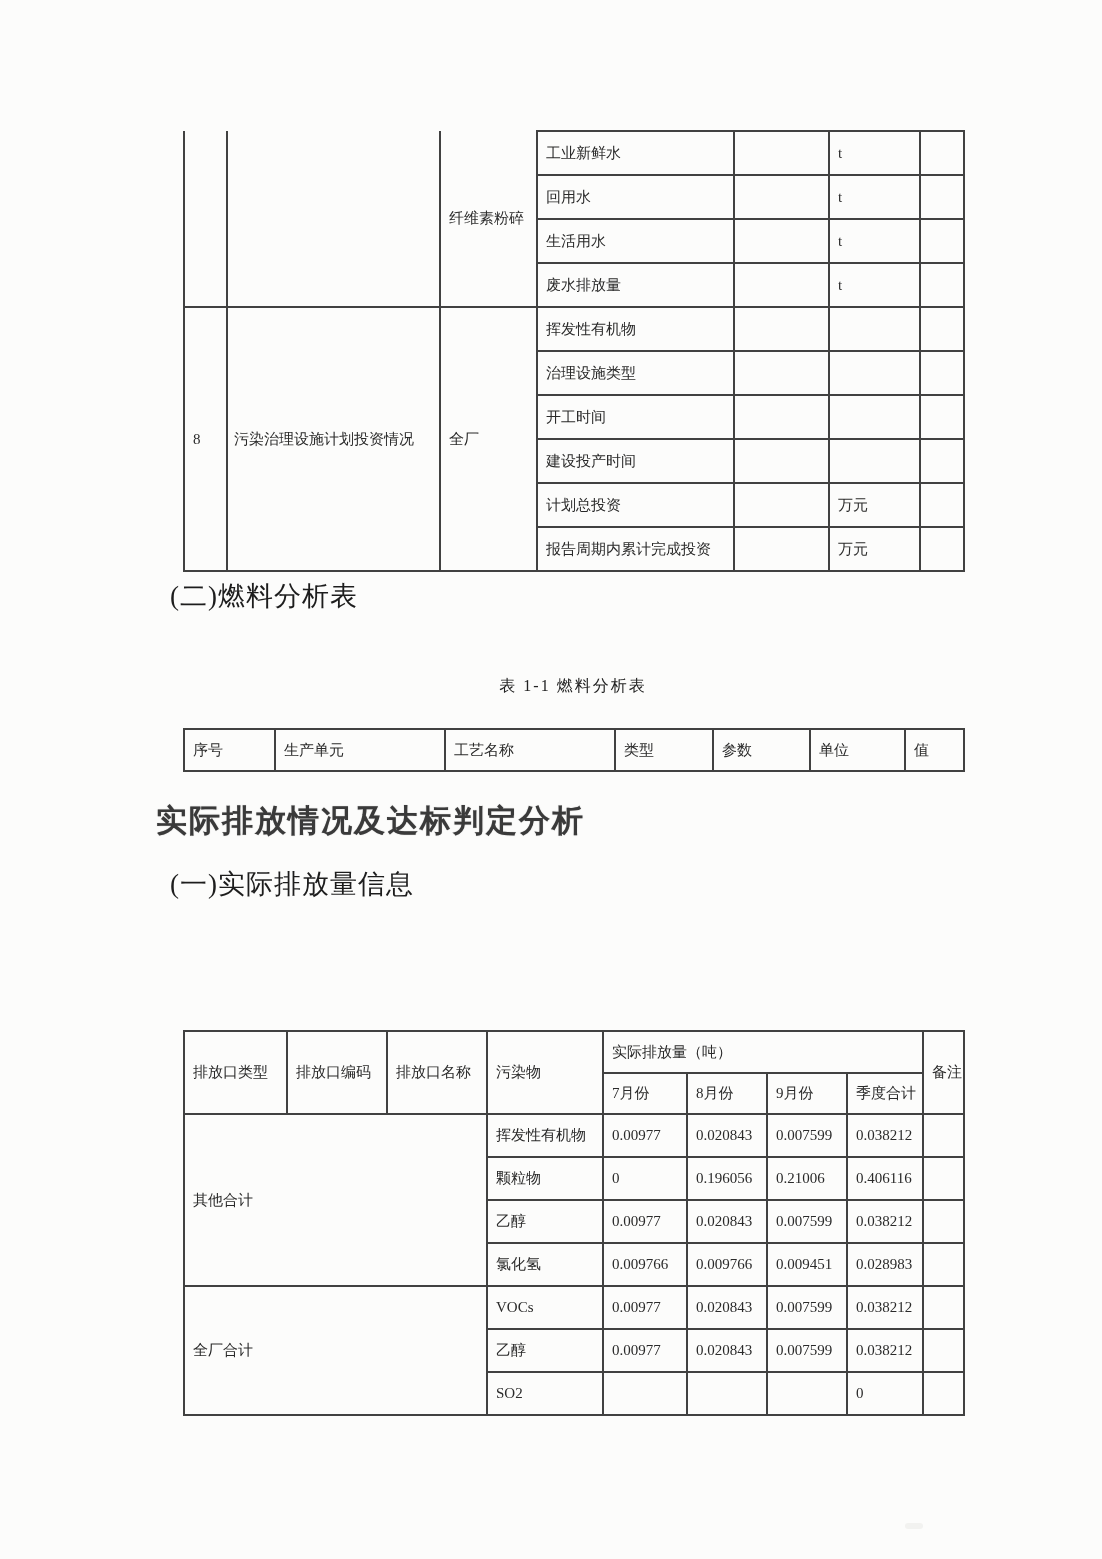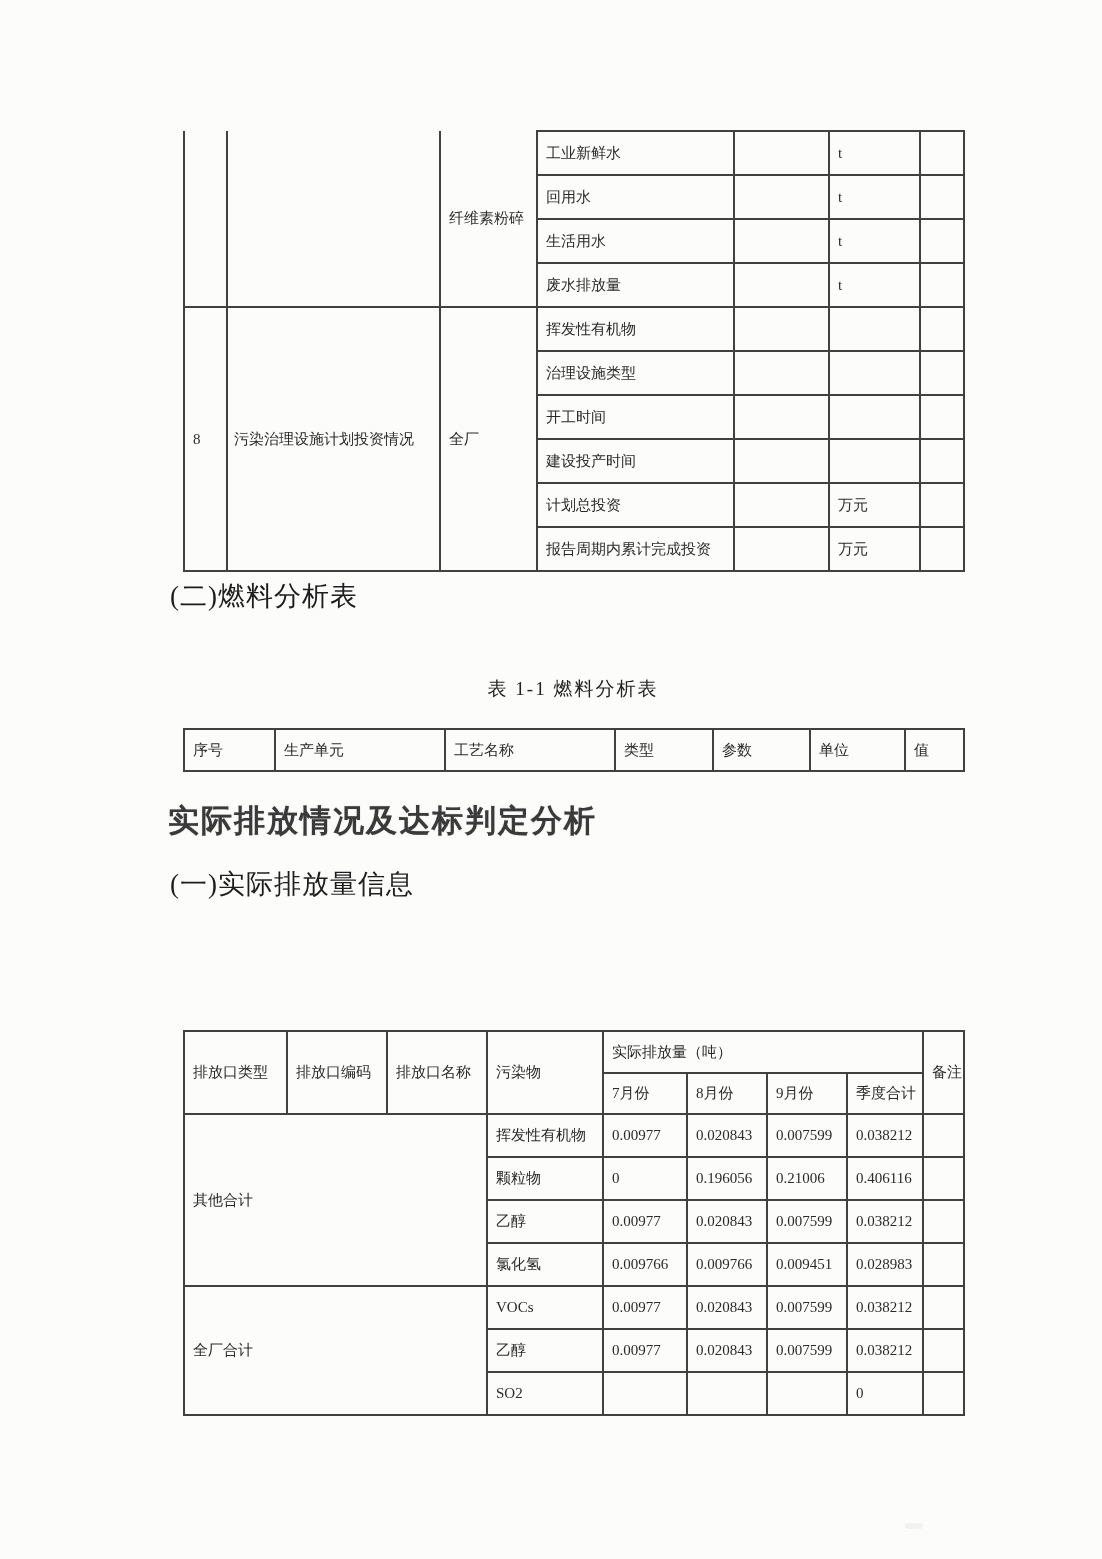--- a/index.html
+++ b/index.html
@@ -19,22 +19,22 @@
   .top-table tr{height:44px;}
   .fuel-table{top:728px;left:183px;width:780px;}
   .fuel-table tr{height:42px;margin-top:40px;}
   .fuel-table th{text-align:center;}
   .em-table{top:1030px;left:183px;width:780px;}
   .em-table tr.hr1{height:42px;}
   .em-table tr.hr2{height:41px;}
   .em-table tr.dr{height:43px;}
   .em-table th{text-align:center;}
   .heading2{position:absolute;left:170px;font-size:27px;color:#1d1d1d;letter-spacing:1px;}
-  .caption{position:absolute;left:183px;width:780px;text-align:center;font-size:19px;color:#222;letter-spacing:2px;}
-  .heading1{position:absolute;left:168px;font-size:31px;font-weight:bold;color:#3a3a3a;letter-spacing:2px;
+  .caption{position:absolute;left:183px;width:780px;text-align:center;font-size:16px;color:#222;letter-spacing:2px;}
+  .heading1{position:absolute;left:156px;font-size:31px;font-weight:bold;color:#3a3a3a;letter-spacing:2px;
     text-shadow:0 0 1px rgba(60,60,60,.45);}
   .artifact{position:absolute;left:905px;top:1523px;width:18px;height:6px;background:#f2f2f0;border-radius:3px;}
 </style>
 </head>
 <body>
 
 <div class="page">
 
   <table class="t top-table">
     <colgroup>

